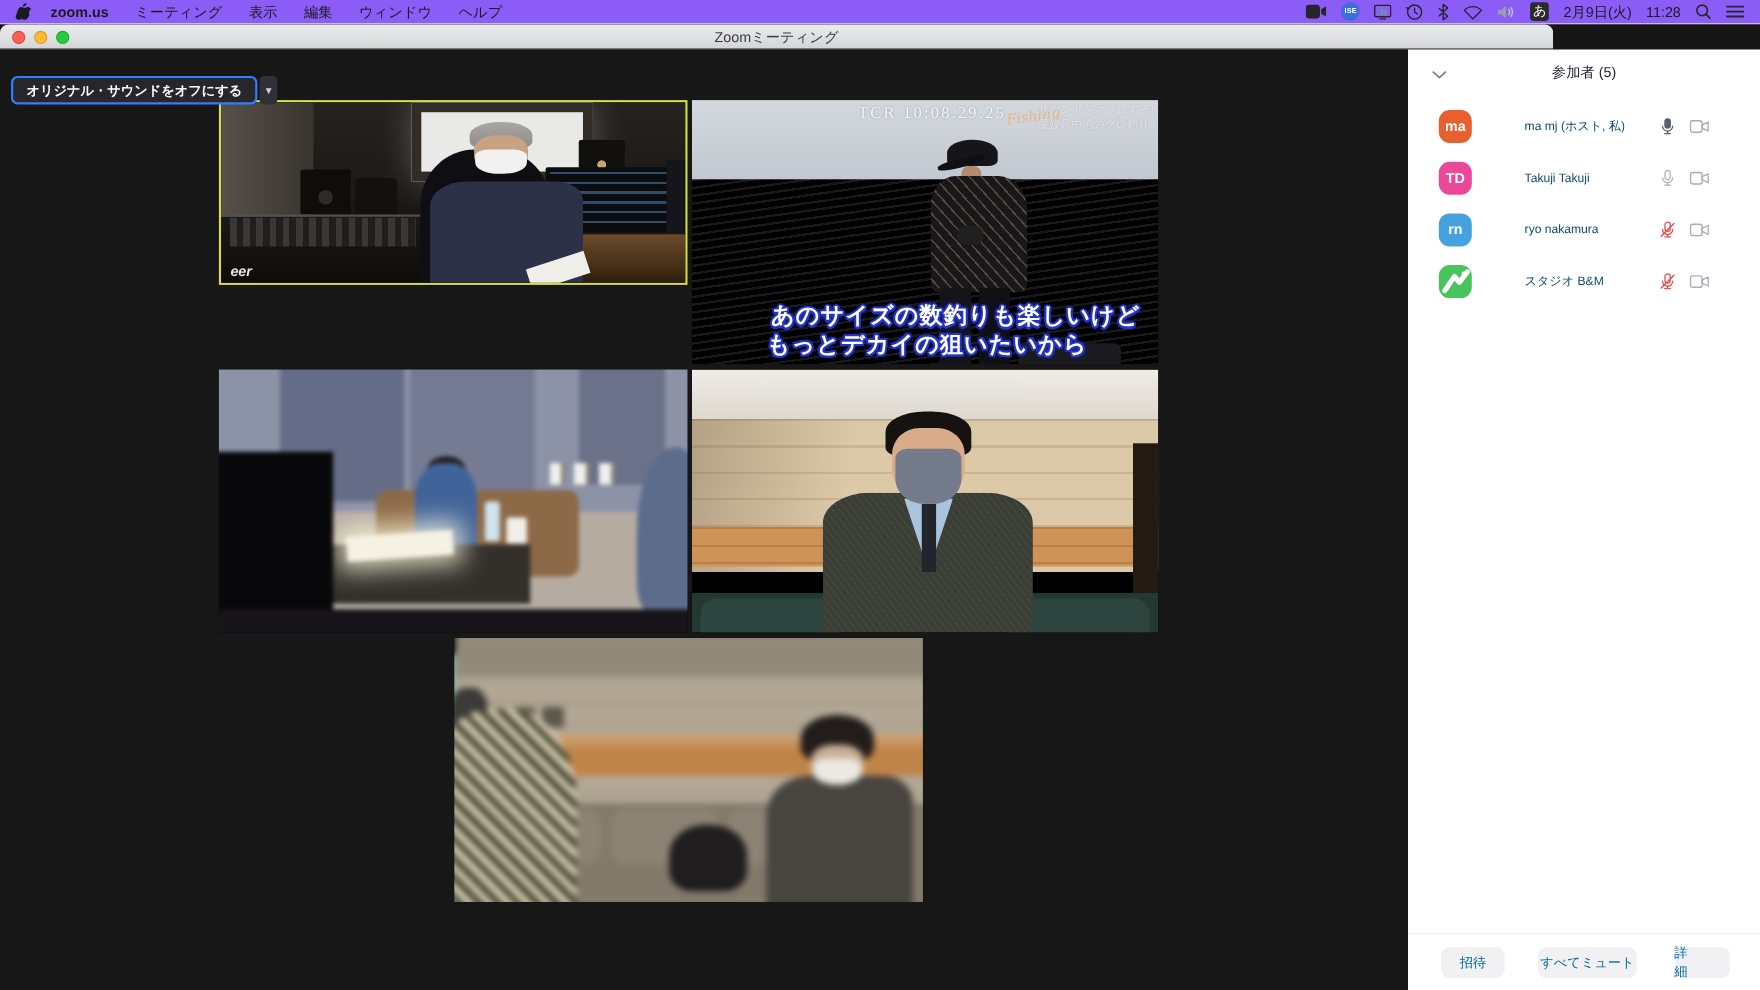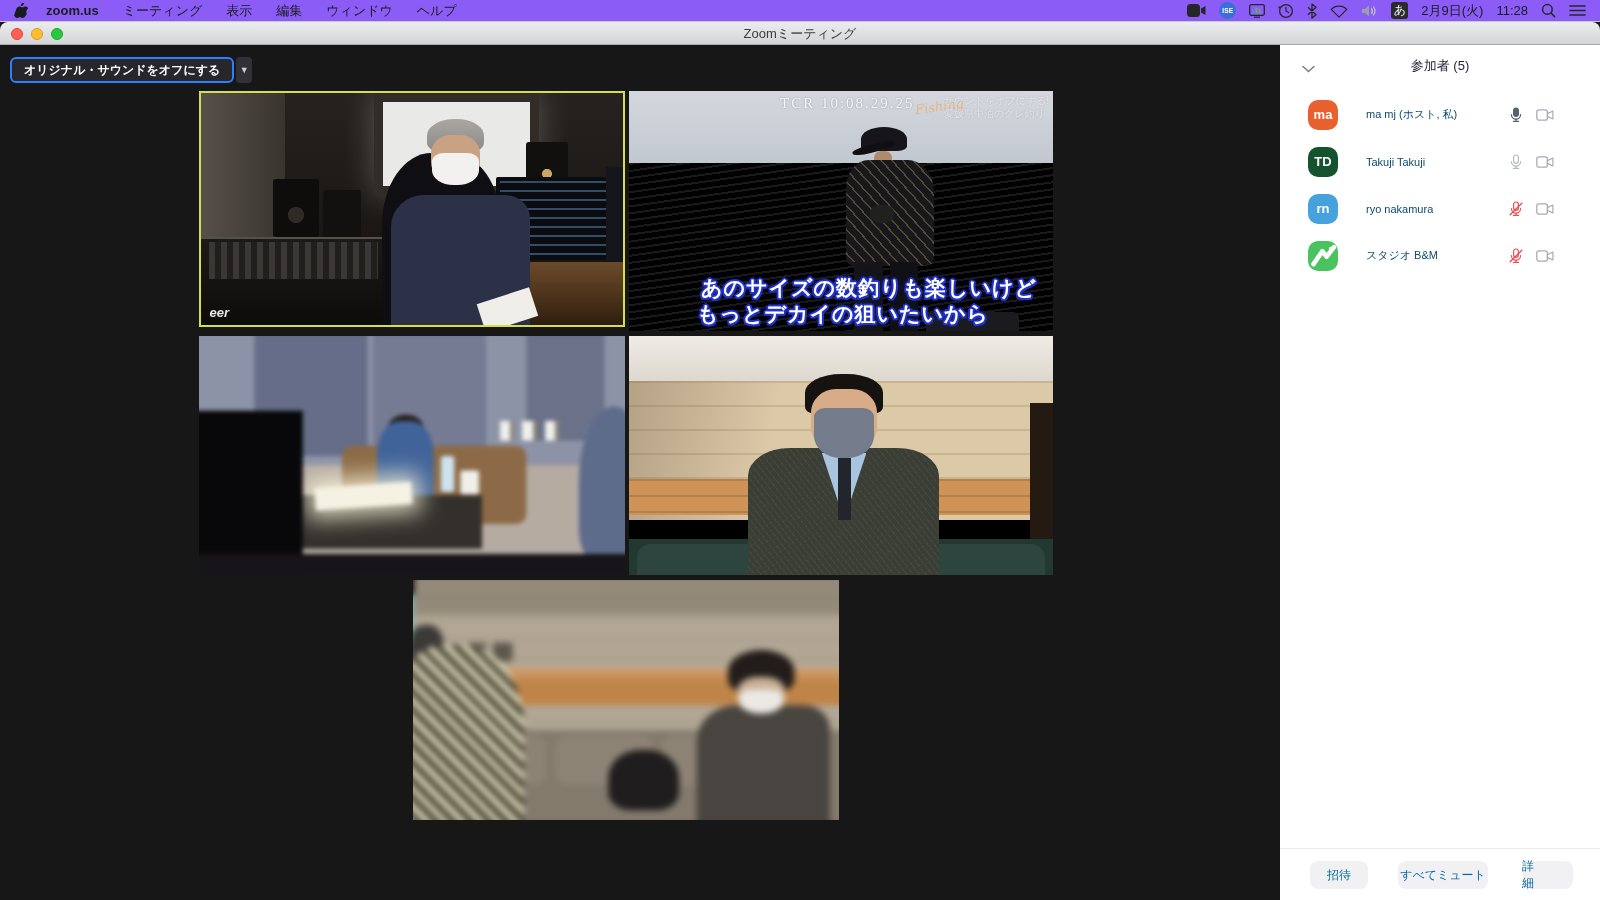--- a/index.html
+++ b/index.html
@@ -16,44 +16,44 @@
   .mb-item { margin-left:24px; }
   .mb-right { margin-left:auto; display:flex; align-items:center; gap:13px; padding-right:14px; }
   .mb-ic { display:flex; align-items:center; justify-content:center; height:18px; }
   .ime-badge { width:17px; height:17px; background:#2b2b2e; color:#fff; border-radius:3px;
     font-size:12px; line-height:17px; text-align:center; }
   .ise-badge { width:17px; height:17px; background:#3a6fd8; color:#fff; border-radius:50%;
     font-size:6.5px; font-weight:bold; line-height:17px; text-align:center; letter-spacing:.2px;}
   .mb-date { font-size:13px; }
 
   
-  .titlebar { position:absolute; top:22px; left:0; width:1600px; height:23px;
+  .titlebar { position:absolute; top:22px; left:0; width:1412px; height:23px;
     background:linear-gradient(#ebecee,#d4d5d7); border-bottom:1px solid #a9aaac;
     border-radius:8px 8px 0 0; z-index:40; }
   .tl-dots { position:absolute; left:11px; top:6px; display:flex; gap:8px; }
   .tl-dot { width:12px; height:12px; border-radius:50%; }
   .tl-red { background:#ff5f57; border:.5px solid #e0443e; }
   .tl-yellow { background:#febc2e; border:.5px solid #d89e24; }
   .tl-green { background:#28c840; border:.5px solid #1aab29; }
   .tb-title { position:absolute; left:0; right:0; top:0; height:23px; line-height:23px;
     text-align:center; font-size:13px; color:#3d3d3f; }
 
   
   .main { position:absolute; top:45px; left:0; width:1600px; height:855px; background:#171717; }
 
   
-  .sound-group { position:absolute; left:10px; top:12px; display:flex; gap:2px; z-index:30;align-items:center; }
+  .sound-group { position:absolute; left:10px; top:24px; display:flex; gap:2px; z-index:30;align-items:center; }
   .sound-btn { height:26px; padding:0 12px; background:#26262b; border:2px solid #2e7fff;
     border-radius:6px; color:#fff; font-size:12px; font-weight:bold; line-height:22px; cursor:default;}
   .sound-caret { width:16px; height:26px; background:#303036; border:none; border-radius:4px;
     color:#cfd0d5; font-size:9px; }
 
   
   .tile { position:absolute; background:#000; overflow:hidden; }
-  .tile-1 { left:199px; top:46px; width:426px; height:236px; border:2px solid #d5df4b; }
+  .tile-1 { left:199px; top:46px; width:426px; height:168px; border:2px solid #d5df4b; }
   .tile-2 { left:629px; top:46px; width:424px; height:240px; }
   .tile-3 { left:199px; top:291px; width:426px; height:239px; }
   .tile-4 { left:629px; top:291px; width:424px; height:239px; }
   .tile-5 { left:413px; top:535px; width:426px; height:240px; }
   .scene { position:absolute; inset:0; }
   .scene > div { position:absolute; }
   .blur2 { filter:blur(2px); transform:scale(1.03); }
   .blur3 { filter:blur(3px); transform:scale(1.04); }
 
   
@@ -179,21 +179,21 @@
   .t5-bodyR { left:66%; top:52%; width:30%; height:48%; background:#48443f; border-radius:30% 20% 0 0; }
 
   
   .panel { position:absolute; left:1280px; top:0; width:320px; height:855px; background:#fff; }
   .panel-header { position:relative; height:42px; }
   .ph-chevron { position:absolute; left:22px; top:14px; }
   .ph-title { position:absolute; left:0; right:0; top:0; line-height:42px; text-align:center;
     font-size:13px; color:#24273a; }
   .p-list { margin-top:4px; }
   .p-row { position:relative; height:47px; display:flex; align-items:center;
-    padding-left:28px; padding-right:46px; }
+    padding-left:28px; padding-right:46px;gap:20px; }
   .p-avatar { width:30px; height:30px; border-radius:10px; color:#fff; font-size:13px; font-weight:bold;
     display:flex; align-items:center; justify-content:center; flex:0 0 30px; overflow:hidden; }
   .p-name { margin-left:28px; font-size:11px; color:#0c4a6e; white-space:nowrap; overflow:hidden; }
   .p-icons { margin-left:auto; display:flex; align-items:center; gap:12px; }
   .panel-footer { position:absolute; left:0; bottom:0; width:320px; height:52px;
     border-top:1px solid #ececf0; background:#fff; }
   .pf-btn { position:absolute; top:12px; height:28px; background:#f1f1f4; border:none; border-radius:8px;
     font-size:12px; color:#0369a1; display:flex; align-items:center; justify-content:center; gap:4px;
     font-family:inherit; }
   .pf-invite { left:30px; width:58px; }
@@ -433,21 +433,21 @@
               </span>
               <span style="display:flex">
     <svg width="18" height="14" viewBox="0 0 18 14">
       <rect x="0.8" y="1.8" width="10.6" height="10.4" rx="2.2" fill="none" stroke="#a7adb8" stroke-width="1.3"></rect>
       <path d="M11.4 5.6 L16.9 3 v8 L11.4 8.4 z" fill="none" stroke="#a7adb8" stroke-width="1.2" stroke-linejoin="round"></path>
     </svg>
               </span>
             </div>
           </div>
           <div class="p-row">
-            <div class="p-avatar" style="background: #14532d;">TD</div>
+            <div class="p-avatar" style="background: #ec4899;">TD</div>
             <div class="p-name">Takuji Takuji</div>
             <div class="p-icons">
               <span style="display:flex">
     <svg width="16" height="16" viewBox="0 0 16 16">
       <rect x="5.6" y="1" width="4.8" height="8.4" rx="2.4" fill="none" stroke="#b6bac2" stroke-width="1.2"></rect>
       <path d="M3.4 7.6a4.6 4.6 0 0 0 9.2 0" fill="none" stroke="#b6bac2" stroke-width="1.2" stroke-linecap="round"></path>
       <line x1="8" y1="12.3" x2="8" y2="14.1" stroke="#b6bac2" stroke-width="1.2" stroke-linecap="round"></line>
       <line x1="5.4" y1="14.4" x2="10.6" y2="14.4" stroke="#b6bac2" stroke-width="1.2" stroke-linecap="round"></line>
       </svg>
               </span>

